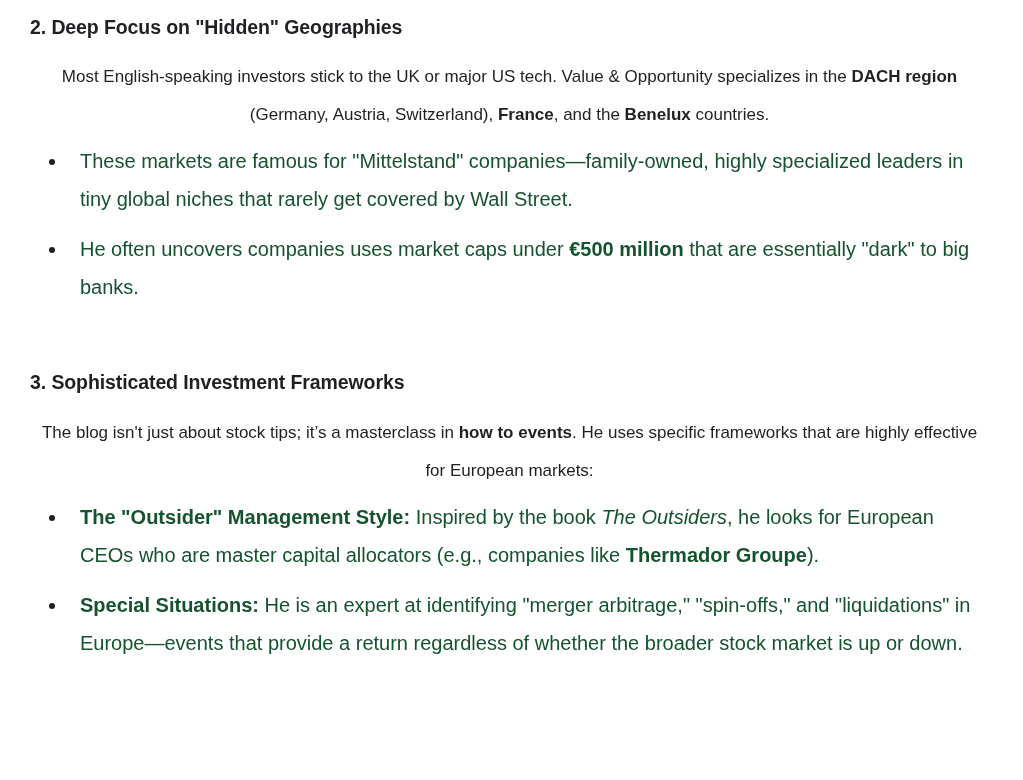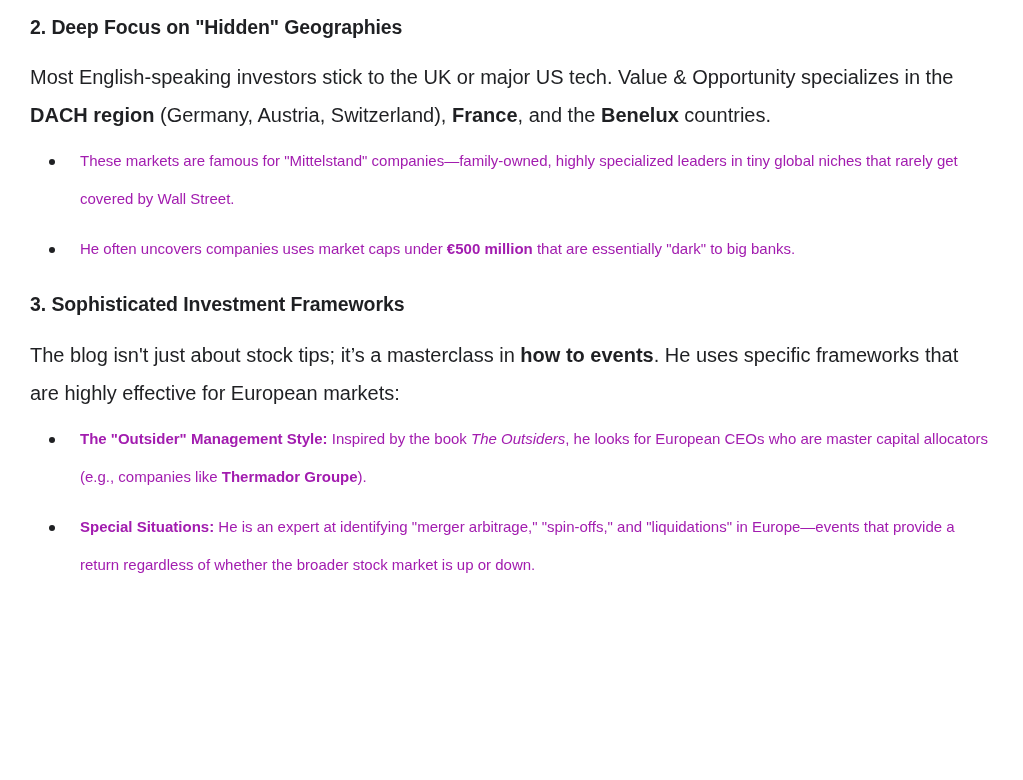--- a/index.html
+++ b/index.html
@@ -20,40 +20,41 @@
   }
   h3.section-heading {
     font-size: 19.5px;
     font-weight: bold;
     line-height: 1.35;
     margin: 6px 0 18px 0;
     color: #1f2023;
     letter-spacing: -0.1px;
   }
   h3.section-heading.second {
-    margin-top: 23px;
+    margin-top: 63px;
   }
   p.body-text {
-    font-size: 20px;
+    font-size: 17px;
     line-height: 38px;
     margin: 0 0 6px 0;
     color: #1f2023;
+    text-align: center;
   }
   ul.bullets {
     list-style: none;
     margin: 8px 0 0 0;
     padding: 0;
   }
   ul.bullets li {
     position: relative;
-    font-size: 15px;
+    font-size: 20px;
     line-height: 38px;
     padding-left: 50px;
     margin-bottom: 12px;
-    color: #a21caf;
+    color: #14532d;
   }
   ul.bullets li::before {
     content: "";
     position: absolute;
     left: 19px;
     top: 17px;
     width: 6px;
     height: 6px;
     border-radius: 50%;
     background: #1f2023;

